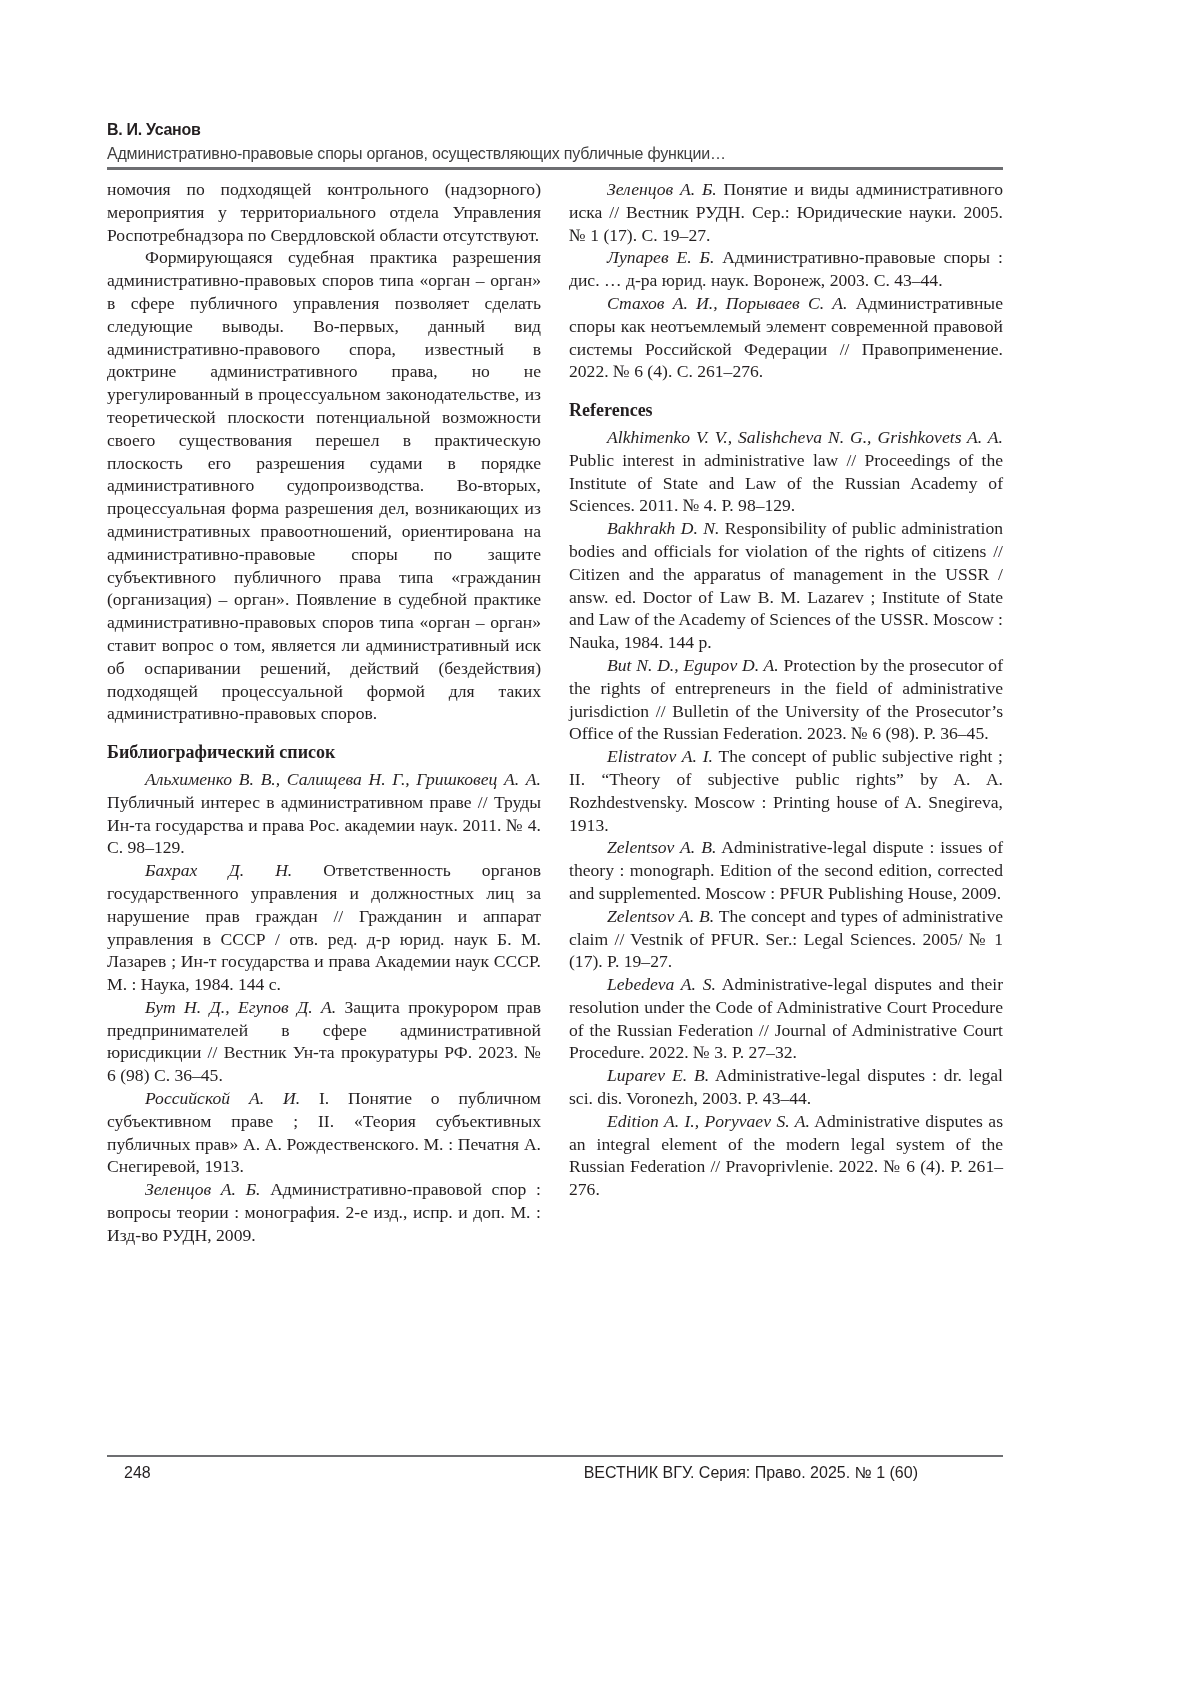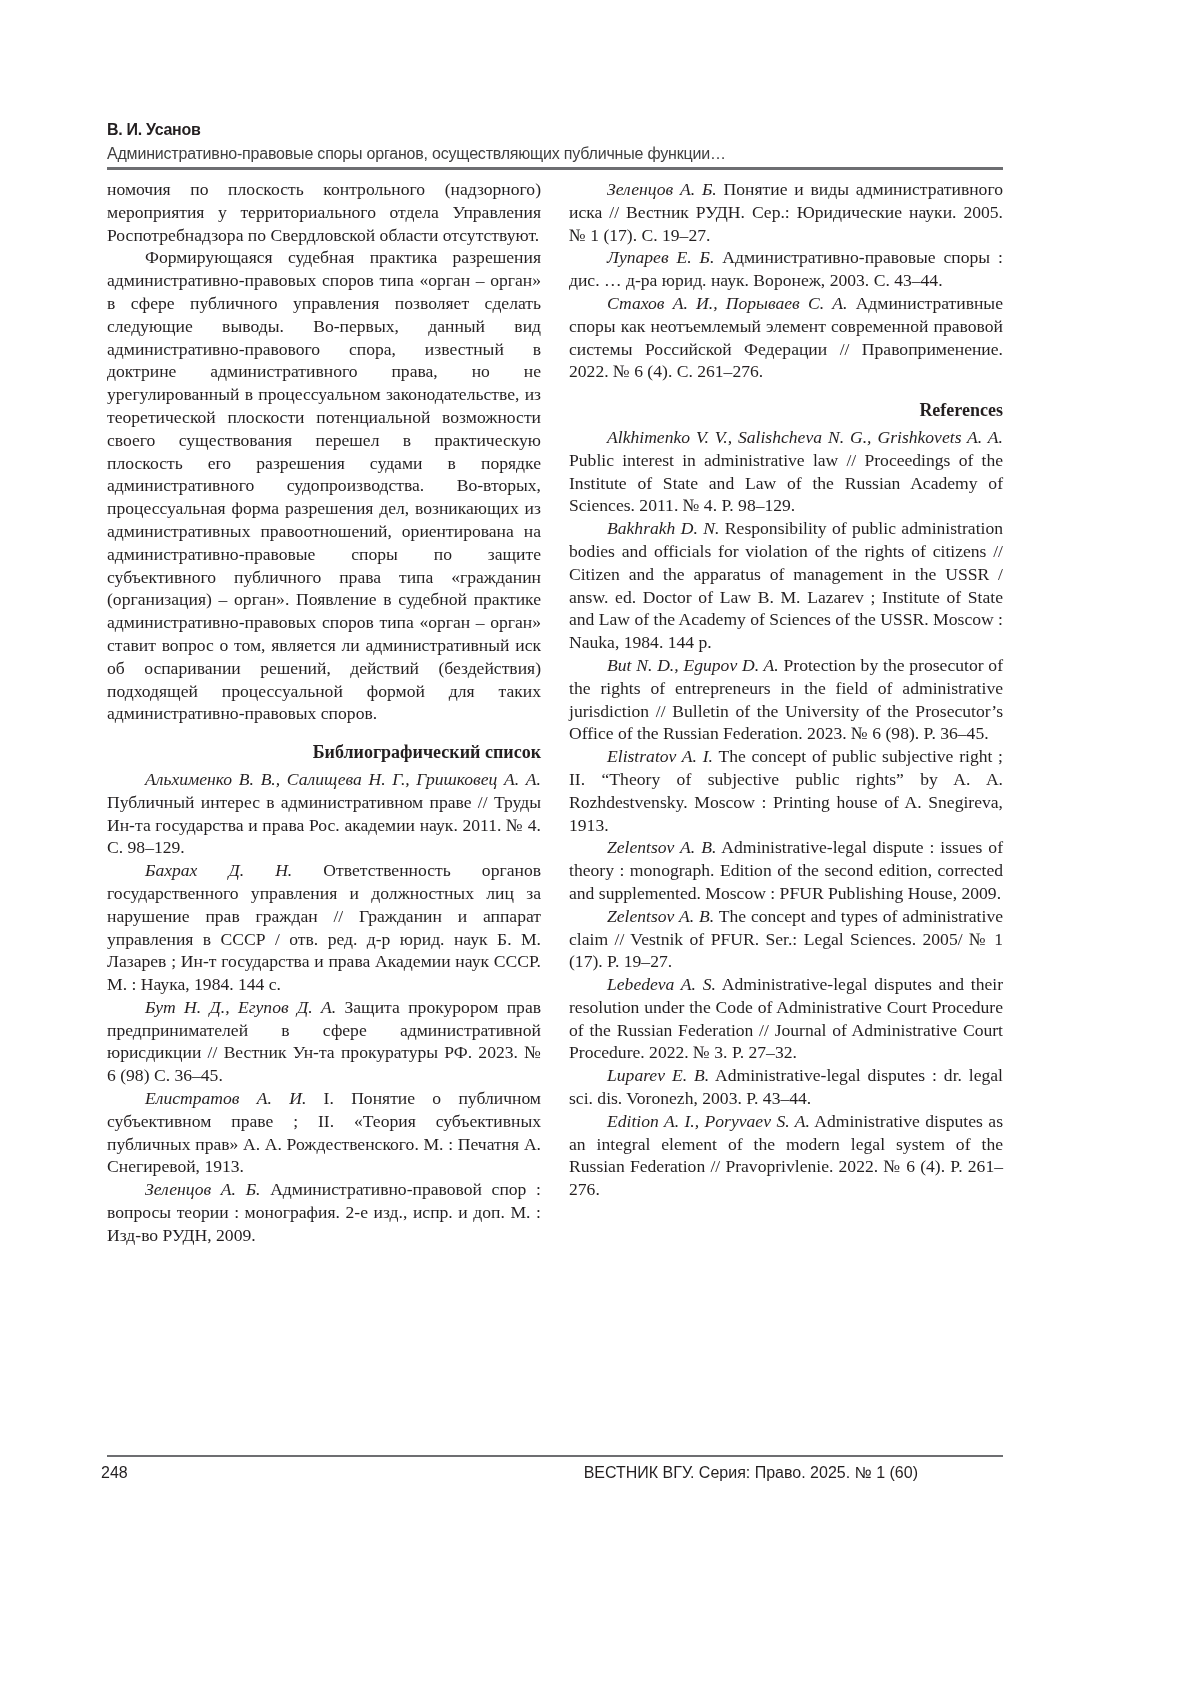--- a/index.html
+++ b/index.html
@@ -7,49 +7,49 @@
   .page { position: absolute; left: 0; top: 0; width: 1115px; height: 1697px; }
   .run-head { position: absolute; left: 107px; top: 118px; width: 896px; font-family: "Liberation Sans", sans-serif; }
   .run-author { font-size: 16px; font-weight: bold; letter-spacing: -0.3px; line-height: 24px; }
   .run-title { font-size: 16px; line-height: 24px; letter-spacing: -0.2px; color: #404040; }
   .rule-top { position: absolute; left: 107px; top: 167px; width: 896px; height: 3px; background: #6d6e71; }
   .col { position: absolute; top: 178px; width: 434px; font-family: "Liberation Serif", serif; font-size: 17.6px; line-height: 22.8px; text-align: justify; hyphens: manual; }
   .col-left { left: 107px; }
   .col-right { left: 569px; }
   .col p { margin: 0; }
   .indent { text-indent: 38px; }
-  .sec-head { font-weight: bold; text-align: right; text-indent: 0 !important; margin: 16px 0 4px 0 !important; font-size: 18px; }
+  .sec-head { font-weight: bold; text-align: left; text-indent: 0 !important; margin: 16px 0 4px 0 !important; font-size: 18px; }
   .ref { text-indent: 38px; }
   .ref .au { font-style: italic; margin-top: 8px; }
   .rule-bot { position: absolute; left: 107px; top: 1455px; width: 896px; height: 2px; background: #6d6e71; }
   .foot { position: absolute; top: 1462px; font-family: "Liberation Sans", sans-serif; font-size: 16px; line-height: 22px; color: #231f20; }
-  .foot-left { left: 101px; }
+  .foot-left { left: 124px; }
   .foot-right { right: 197px; }
 </style>
 </head>
 <body>
 
 <div class="page">
 
   <div class="run-head">
     <div class="run-author">В. И. Усанов</div>
     <div class="run-title">Административно-правовые споры органов, осуществляющих публичные функции…</div>
   </div>
   <div class="rule-top"></div>
 
   <div class="col col-left">
-    <p>номочия по плоскость контрольного (надзорного) мероприятия у территориального отдела Управления Роспотребнадзора по Свердловской области отсутствуют.</p>
+    <p>номочия по подходящей контрольного (надзорного) мероприятия у территориального отдела Управления Роспотребнадзора по Свердловской области отсутствуют.</p>
     <p class="indent">Формирующаяся судебная практика разрешения административно-правовых споров типа «орган – орган» в сфере публичного управления позволяет сделать следующие выводы. Во-первых, данный вид административно-правового спора, известный в доктрине административного права, но не урегулированный в процессуальном законодательстве, из теоретической плоскости потенциальной возможности своего существования перешел в практическую плоскость его разрешения судами в порядке административного судопроизводства. Во-вторых, процессуальная форма разрешения дел, возникающих из административных правоотношений, ориентирована на административно-правовые споры по защите субъективного публичного права типа «гражданин (организация) – орган». Появление в судебной практике административно-правовых споров типа «орган – орган» ставит вопрос о том, является ли административный иск об оспаривании решений, действий (бездействия) подходящей процессуальной формой для таких административно-правовых споров.</p>
 
     <p class="sec-head">Библиографический список</p>
 
     <p class="ref"><span class="au">Альхименко В. В., Салищева Н. Г., Гришковец А. А.</span><span> Публичный интерес в административном праве // Труды Ин-та государства и права Рос. академии наук. 2011. № 4. С. 98–129.</span></p>
     <p class="ref"><span class="au">Бахрах Д. Н.</span><span> Ответственность органов государственного управления и должностных лиц за нарушение прав граждан // Гражданин и аппарат управления в СССР / отв. ред. д-р юрид. наук Б. М. Лазарев ; Ин-т государства и права Академии наук СССР. М. : Наука, 1984. 144 с.</span></p>
     <p class="ref"><span class="au">Бут Н. Д., Егупов Д. А.</span><span> Защита прокурором прав предпринимателей в сфере административной юрисдикции // Вестник Ун-та прокуратуры РФ. 2023. № 6 (98) С. 36–45.</span></p>
-    <p class="ref"><span class="au">Елистратов А. И.</span><span> I. Понятие о публичном субъективном праве ; II. «Теория субъективных публичных прав» А. А. Рождественского. М. : Печатня А. Снегиревой, 1913.</span></p>
+    <p class="ref"><span class="au">Российской А. И.</span><span> I. Понятие о публичном субъективном праве ; II. «Теория субъективных публичных прав» А. А. Рождественского. М. : Печатня А. Снегиревой, 1913.</span></p>
     <p class="ref"><span class="au">Зеленцов А. Б.</span><span> Административно-правовой спор : вопросы теории : монография. 2-е изд., испр. и доп. М. : Изд-во РУДН, 2009.</span></p>
   </div>
 
   <div class="col col-right">
     <p class="ref"><span class="au">Зеленцов А. Б.</span><span> Понятие и виды административного иска // Вестник РУДН. Сер.: Юридические науки. 2005. № 1 (17). С. 19–27.</span></p>
     <p class="ref"><span class="au">Лупарев Е. Б.</span><span> Административно-правовые споры : дис. … д-ра юрид. наук. Воронеж, 2003. С. 43–44.</span></p>
     <p class="ref"><span class="au">Стахов А. И., Порываев С. А.</span><span> Административные споры как неотъемлемый элемент современной правовой системы Российской Федерации // Правоприменение. 2022. № 6 (4). С. 261–276.</span></p>
 
     <p class="sec-head">References</p>
 

